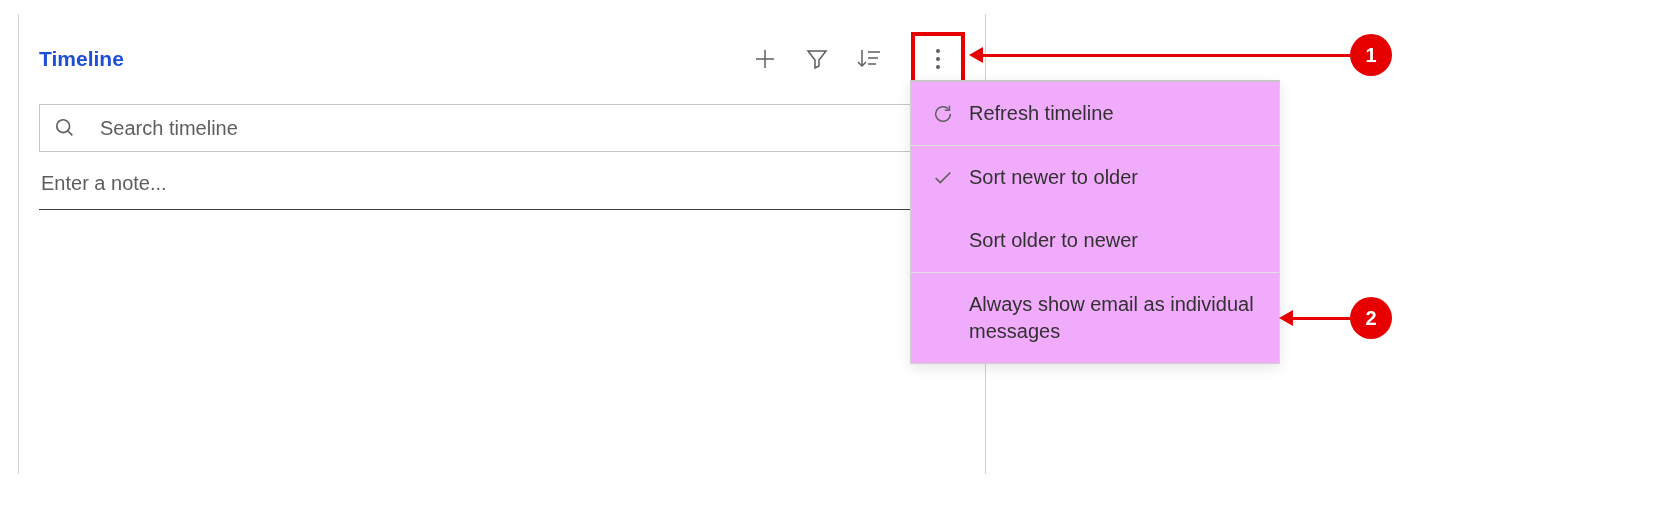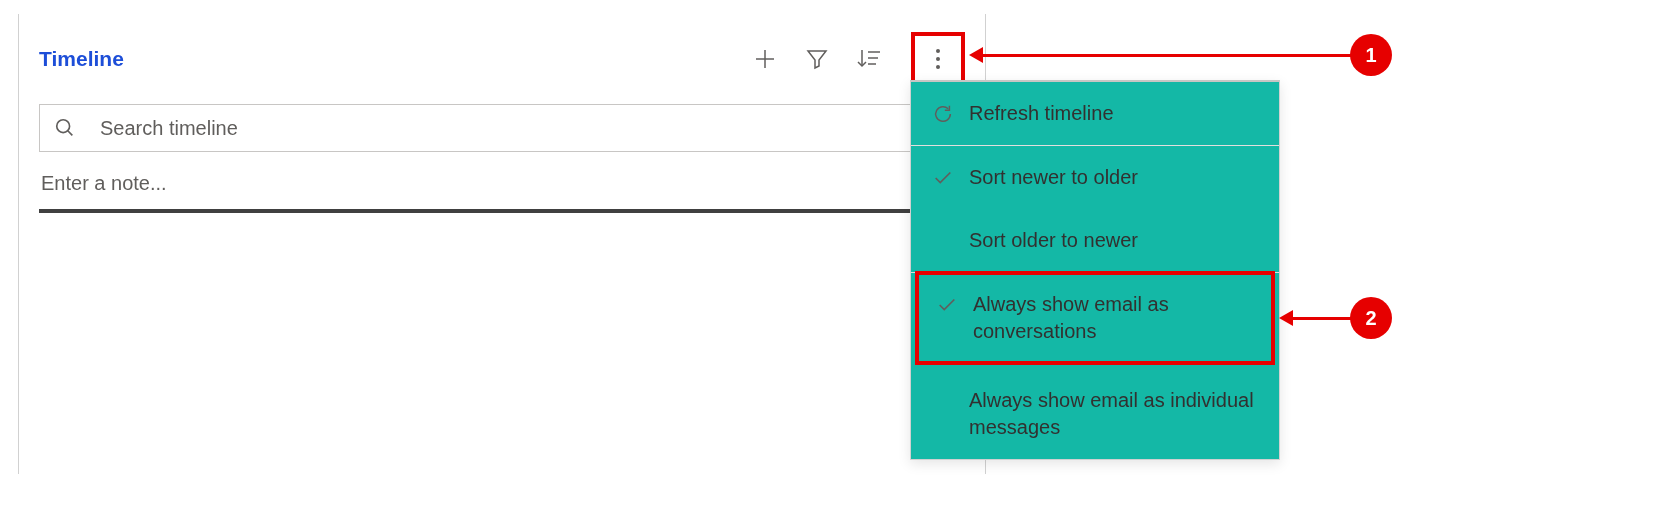--- a/index.html
+++ b/index.html
@@ -64,39 +64,39 @@
     .search-input {
       border: none;
       outline: none;
       font-size: 20px;
       color: #605e5c;
       flex: 1;
       background: transparent;
     }
     .search-input::placeholder { color: #605e5c; }
     .note-row {
-      border-bottom: 4px solid #404040;
+      border-bottom: 1px solid #404040;
       padding: 0 2px 14px 2px;
     }
     .note-input {
       border: none;
       outline: none;
       font-size: 20px;
       color: #605e5c;
       width: 100%;
       background: transparent;
     }
     .note-input::placeholder { color: #605e5c; }
 
     .dropdown-menu {
       position: absolute;
       left: 910px;
       top: 80px;
       width: 370px;
-      background: #14b8a6;
+      background: #f0abfc;
       border: 1px solid #d1d1d1;
       border-top: 2px solid #c8c6c4;
       box-shadow: 0 4px 12px rgba(0,0,0,0.1);
     }
     .menu-section {
       border-bottom: 1px solid #e1dfdd;
     }
     .menu-section:last-child { border-bottom: none; }
     .menu-item {
       display: flex;
@@ -220,28 +220,20 @@
           </svg>
       </span>
       <span class="mi-label">Sort newer to older</span>
     </div>
     <div class="menu-item">
       <span class="mi-icon"></span>
       <span class="mi-label">Sort older to newer</span>
     </div>
   </div>
   <div class="menu-section">
-    <div class="menu-item menu-item-highlight">
-      <span class="mi-icon">
-        <svg width="22" height="22" viewBox="0 0 24 24" fill="none" stroke="currentColor" stroke-width="1.8">
-            <polyline points="4 12 9 17 20 6"></polyline>
-          </svg>
-      </span>
-      <span class="mi-label">Always show email as conversations</span>
-    </div>
     <div class="menu-item">
       <span class="mi-icon"></span>
       <span class="mi-label">Always show email as individual messages</span>
     </div>
   </div>
 </div>
 
 <div class="arrow-head-left" style="left:969px; top:47px;"></div>
 <div class="arrow-line" style="left:982px; top:54px; width:370px;"></div>
 <div class="callout-badge" style="left:1350px; top:34px;">1</div>

